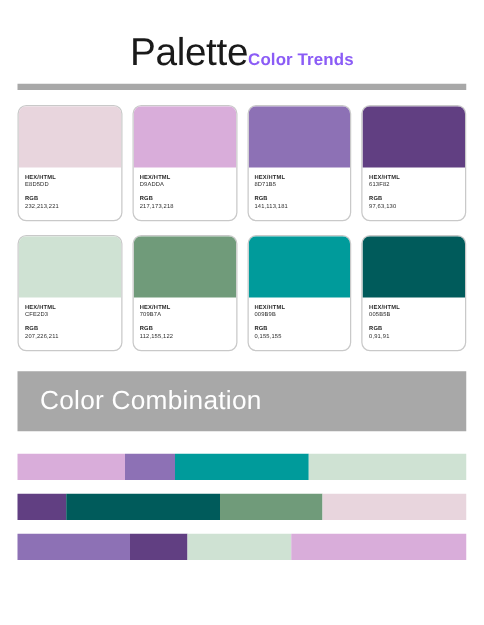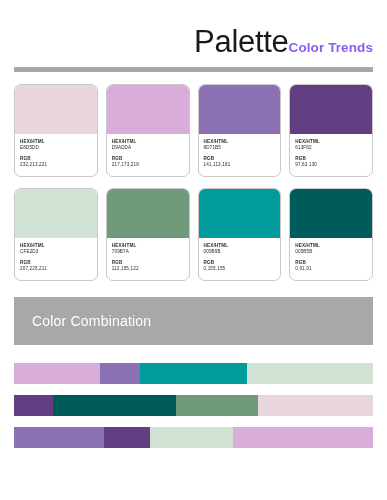--- a/index.html
+++ b/index.html
@@ -19,21 +19,21 @@
     width: 387px;
     height: 500px;
     box-sizing: border-box;
     padding: 0 14px;
   }
 
   
   .header {
     display: flex;
     align-items: baseline;
-    justify-content: flex-end;
+    justify-content: center;
     padding-top: 26px;
   }
   .title {
     font-size: 31px;
     font-weight: 400;
     letter-spacing: -0.3px;
     color: #1a1a1a;
     line-height: 1;
   }
   .subtitle {
@@ -101,21 +101,21 @@
     margin-top: 16px;
     background: #a8a8a8;
     height: 48px;
     display: flex;
     align-items: center;
     padding-left: 18px;
     box-sizing: border-box;
   }
   .banner-text {
     color: #ffffff;
-    font-size: 14px;
+    font-size: 21px;
     font-weight: 400;
     letter-spacing: 0.2px;
   }
 
   
   .bars {
     margin-top: 18px;
     display: flex;
     flex-direction: column;
     gap: 11px;

